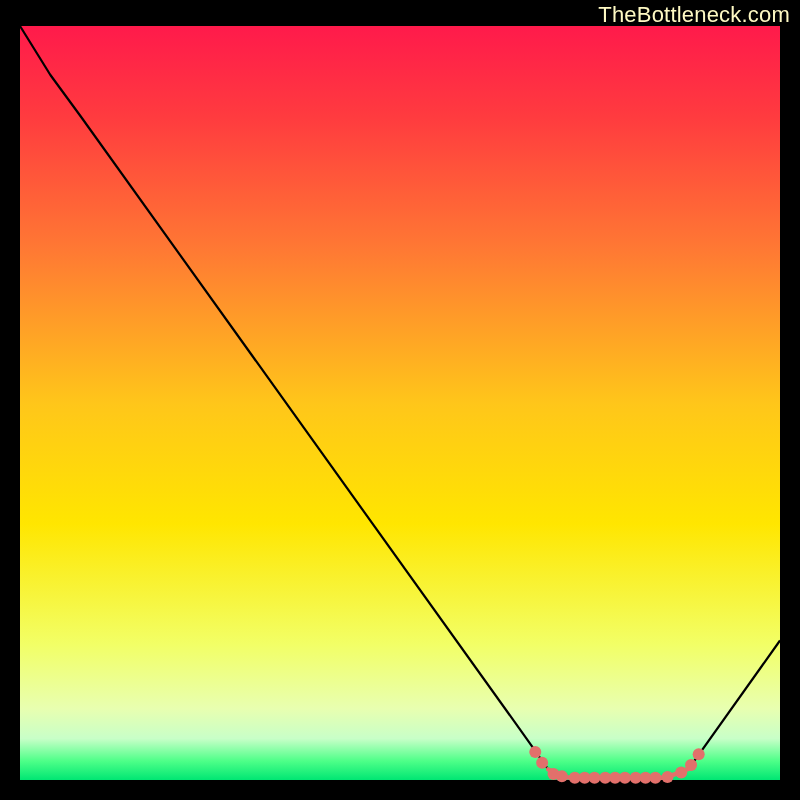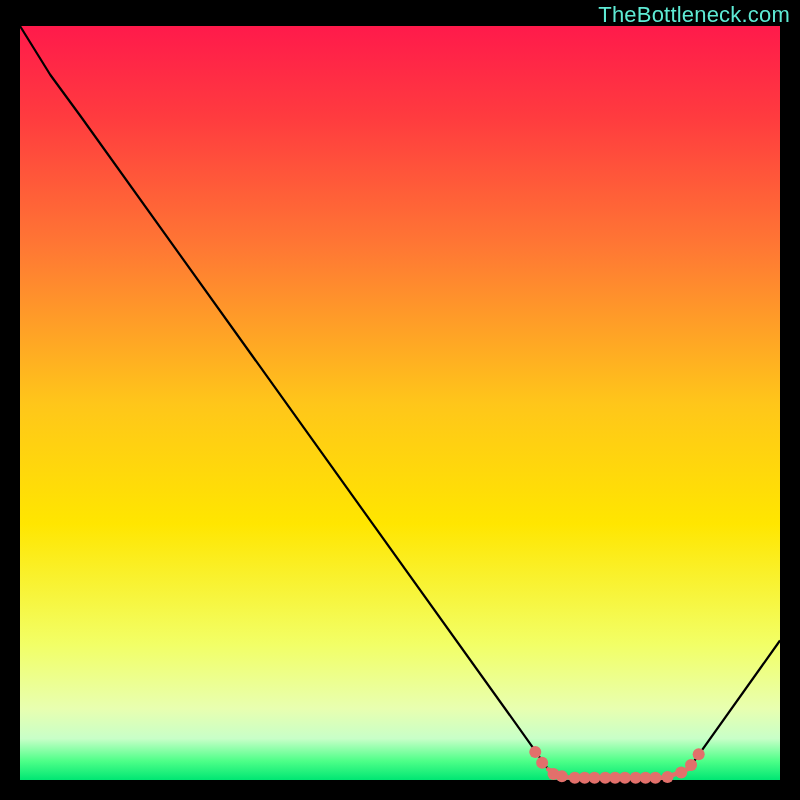--- a/index.html
+++ b/index.html
@@ -16,21 +16,21 @@
     top: 0;
     left: 0;
     width: 800px;
     height: 800px;
     background: #000;
   }
   .watermark {
     position: absolute;
     top: 2px;
     right: 10px;
-    color: #5eead4;
+    color: #fef9c3;
     font-size: 22px;
     font-weight: 500;
     letter-spacing: 0.2px;
     z-index: 10;
   }
   svg {
     position: absolute;
     top: 0;
     left: 0;
   }

